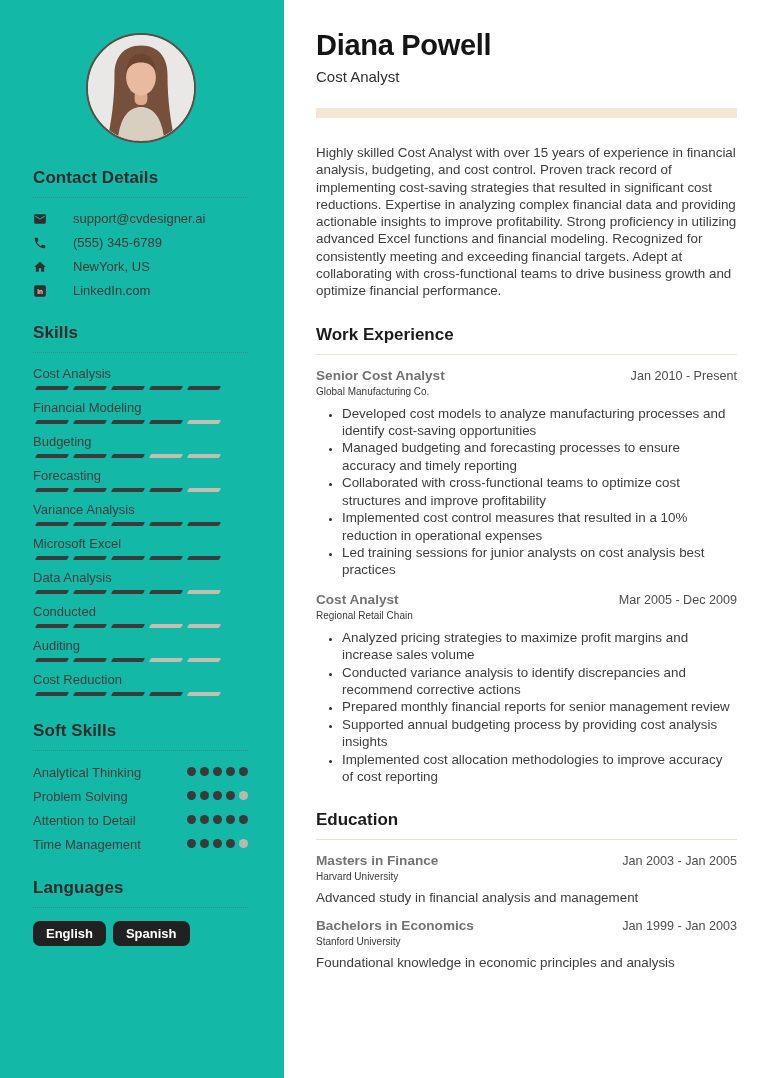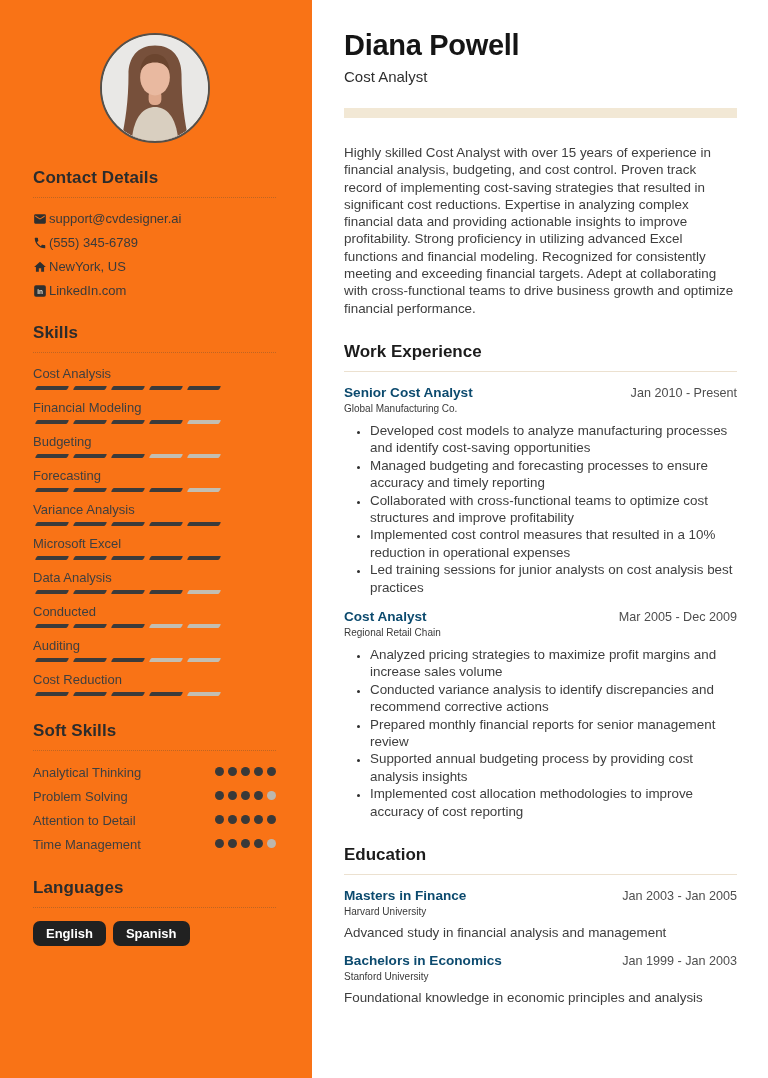--- a/index.html
+++ b/index.html
@@ -2,29 +2,29 @@
 <html><head>
 <meta charset="utf-8">
 <style>
   * { margin:0; padding:0; box-sizing:border-box; }
   html,body { background:#ffffff; }
   .page {
     width:768px; height:1078px; display:flex; background:#ffffff;
     font-family:"Liberation Sans", sans-serif; overflow:hidden;
   }
   
-  .sidebar { width:312px; flex-shrink:0; background:#f97316; padding:33px 36px 20px 33px; }
+  .sidebar { width:284px; flex-shrink:0; background:#14b8a6; padding:33px 36px 20px 33px; }
   .photo-wrap { width:110px; height:110px; margin:0 auto; border-radius:50%;
     border:2px solid #55504a; overflow:hidden; background:#e9e8e6; }
   .photo-wrap svg { display:block; width:100%; height:100%; }
   .side-h {
     font-size:17px; font-weight:700; color:#2c2c2c; margin-top:25px; padding-bottom:9px;
     border-bottom:1px dotted rgba(90,75,55,.35); margin-bottom:13px; letter-spacing:.1px;
   }
-  .c-item { display:flex; align-items:flex-end; gap:2px; margin-bottom:9px;
+  .c-item { display:flex; align-items:flex-end; gap:26px; margin-bottom:9px;
     font-size:13px; color:#3a3a3a; }
   .c-icon { width:14px; height:14px; display:inline-flex; color:#2f2f2f; flex-shrink:0; }
   .c-icon svg { width:14px; height:14px; fill:currentColor; }
 
   .skill { margin-bottom:10px; }
   .skill-label { font-size:13px; color:#3f3f3f; margin-bottom:5px; }
   .bar { display:flex; gap:6px; padding-left:3px; }
   .seg { width:32px; height:4px; background:#c3beb2; transform:skewX(-30deg); border-radius:1px; }
   .seg.filled { background:#3b3b3b; }
 
@@ -42,21 +42,21 @@
   .main { flex:1; padding:28px 31px 0 32px; }
   h1.name { font-size:29px; font-weight:700; color:#151515; letter-spacing:-0.3px; line-height:34px; }
   .role { font-size:15px; color:#2f2f2f; margin-top:6px; }
   .strip { height:10px; background:#f2e8d5; margin-top:23px; }
   .summary { margin-top:26px; font-size:13.4px; line-height:17.3px; color:#3e3e3e; }
 
   .section-h { font-size:17px; font-weight:700; color:#1c1c1c; margin-top:25px;
     padding-bottom:9px; border-bottom:1px solid #ece1d0; }
   .job, .edu { margin-top:13px; }
   .head-row { display:flex; justify-content:space-between; align-items:baseline; }
-  .item-title { font-size:13.6px; font-weight:700; color:#0c4a6e; }
+  .item-title { font-size:13.6px; font-weight:700; color:#737373; }
   .item-date { font-size:12.6px; color:#4e4e4e; white-space:nowrap; }
   .item-sub { font-size:10px; color:#3a3a3a; margin-top:3px; }
   ul.bullets { margin-top:8px; padding-left:26px; list-style:disc; }
   ul.bullets li { font-size:13.4px; line-height:17.4px; color:#3e3e3e; }
   ul.bullets li::marker { font-size:11px; color:#2e2e2e; }
   .edu-desc { font-size:13.4px; color:#3e3e3e; margin-top:8px; }
 </style>
 </head>
 <body>
 

